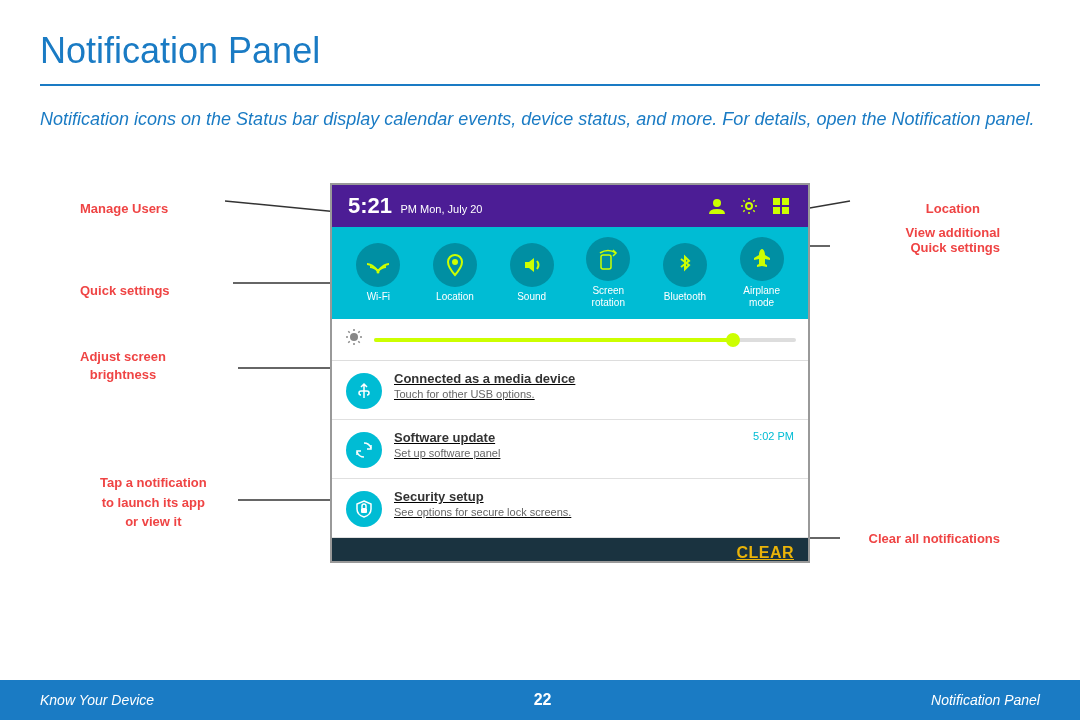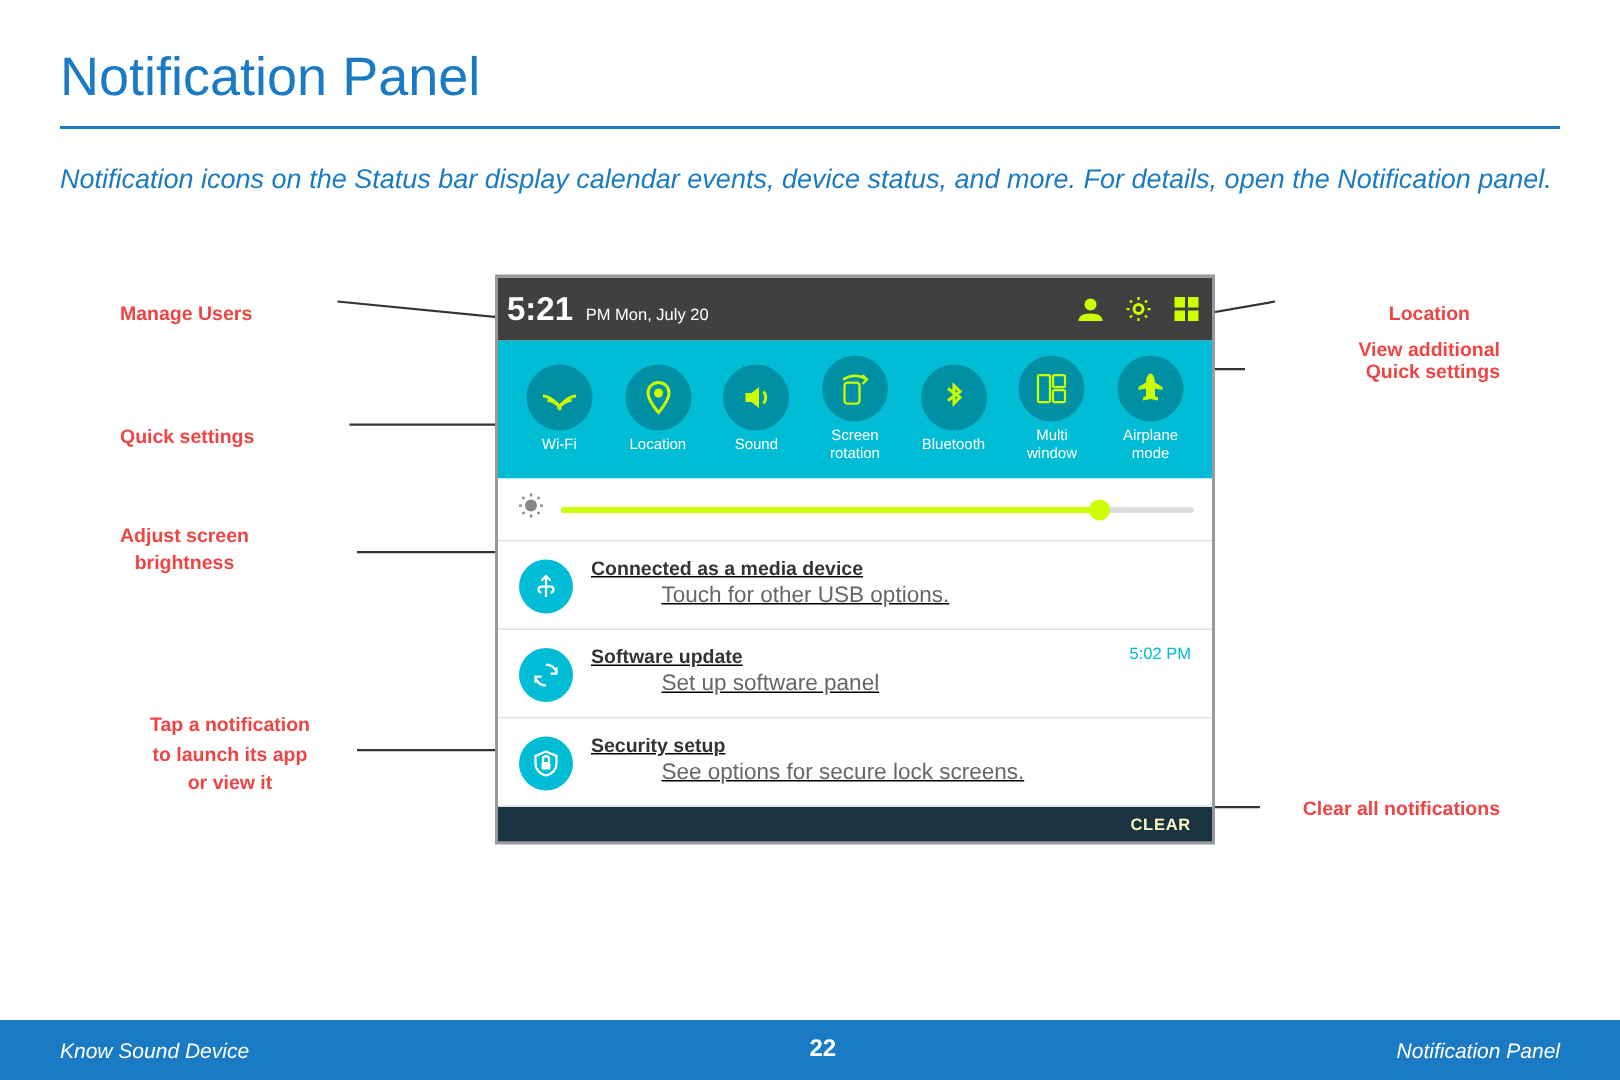--- a/index.html
+++ b/index.html
@@ -55,22 +55,22 @@
       top: 20px;
       width: 480px;
       height: 380px;
       border: 2px solid #999;
       background: #f5f5f5;
       overflow: hidden;
     }
 
     
     .panel-header {
-      background: #404040;
-      padding: 8px 6px;
+      background: #4c1d95;
+      padding: 8px 16px;
       display: flex;
       align-items: center;
       justify-content: space-between;
     }
 
     .panel-header-icons {
       display: flex;
       gap: 10px;
       align-items: center;
     }
@@ -191,44 +191,44 @@
     }
 
     .notif-title {
       font-size: 13px;
       font-weight: bold;
       color: #333;
       margin-bottom: 2px;
     }
 
     .notif-sub {
-      font-size: 15px;
+      font-size: 11px;
       color: #666;
-      margin-left: 47px;
     }
 
     .notif-time {
       font-size: 11px;
       color: #00bcd4;
     }
 
     
     .clear-bar {
       background: #1a3340;
       padding: 6px 14px;
       display: flex;
       justify-content: flex-end;
       align-items: center;
     }
 
     .clear-text {
-      color: #fef9c3;
-      font-size: 11px;
+      color: #eab308;
+      font-size: 16px;
       font-weight: bold;
       letter-spacing: 0.5px;
+      text-decoration: underline;
     }
 
     
     .annotation {
       position: absolute;
       font-size: 13px;
       color: #ef4444;
       font-weight: normal;
     }
 
@@ -441,30 +441,20 @@
 
         <div class="qs-item">
           <div class="qs-icon-circle">
             <svg width="24" height="24" viewBox="0 0 24 24">
                 <path d="M8 6 L16 12 L12 16 L12 4 L16 8 L8 14" fill="none" stroke="#ccff00" stroke-width="2"></path>
               </svg>
           </div>
           <span class="qs-label">Bluetooth</span>
         </div>
 
-        <div class="qs-item">
-          <div class="qs-icon-circle">
-            <svg width="24" height="24" viewBox="0 0 24 24">
-                <rect x="3" y="3" width="8" height="18" rx="1" fill="none" stroke="#ccff00" stroke-width="1.5"></rect>
-                <rect x="13" y="3" width="8" height="8" rx="1" fill="none" stroke="#ccff00" stroke-width="1.5"></rect>
-                <rect x="13" y="13" width="8" height="8" rx="1" fill="none" stroke="#ccff00" stroke-width="1.5"></rect>
-              </svg>
-          </div>
-          <span class="qs-label">Multi<br>window</span>
-        </div>
 
         <div class="qs-item">
           <div class="qs-icon-circle">
             <svg width="24" height="24" viewBox="0 0 24 24">
                 <path d="M12 2 C13 2 15 4 15 8 L20 11 L20 13 L15 12 L15 17 L17 18 L17 20 L12 19 L7 20 L7 18 L9 17 L9 12 L4 13 L4 11 L9 8 C9 4 11 2 12 2Z" fill="#ccff00"></path>
               </svg>
           </div>
           <span class="qs-label">Airplane<br>mode</span>
         </div>
       </div>
@@ -533,16 +523,16 @@
 
       <div class="clear-bar">
         <span class="clear-text">CLEAR</span>
       </div>
     </div>
 
   </div>
 </div>
 
 <div class="footer">
-  <span class="footer-left">Know Sound Device</span>
+  <span class="footer-left">Know Your Device</span>
   <span class="footer-center">22</span>
   <span class="footer-right">Notification Panel</span>
 </div>
 
 </body></html>

